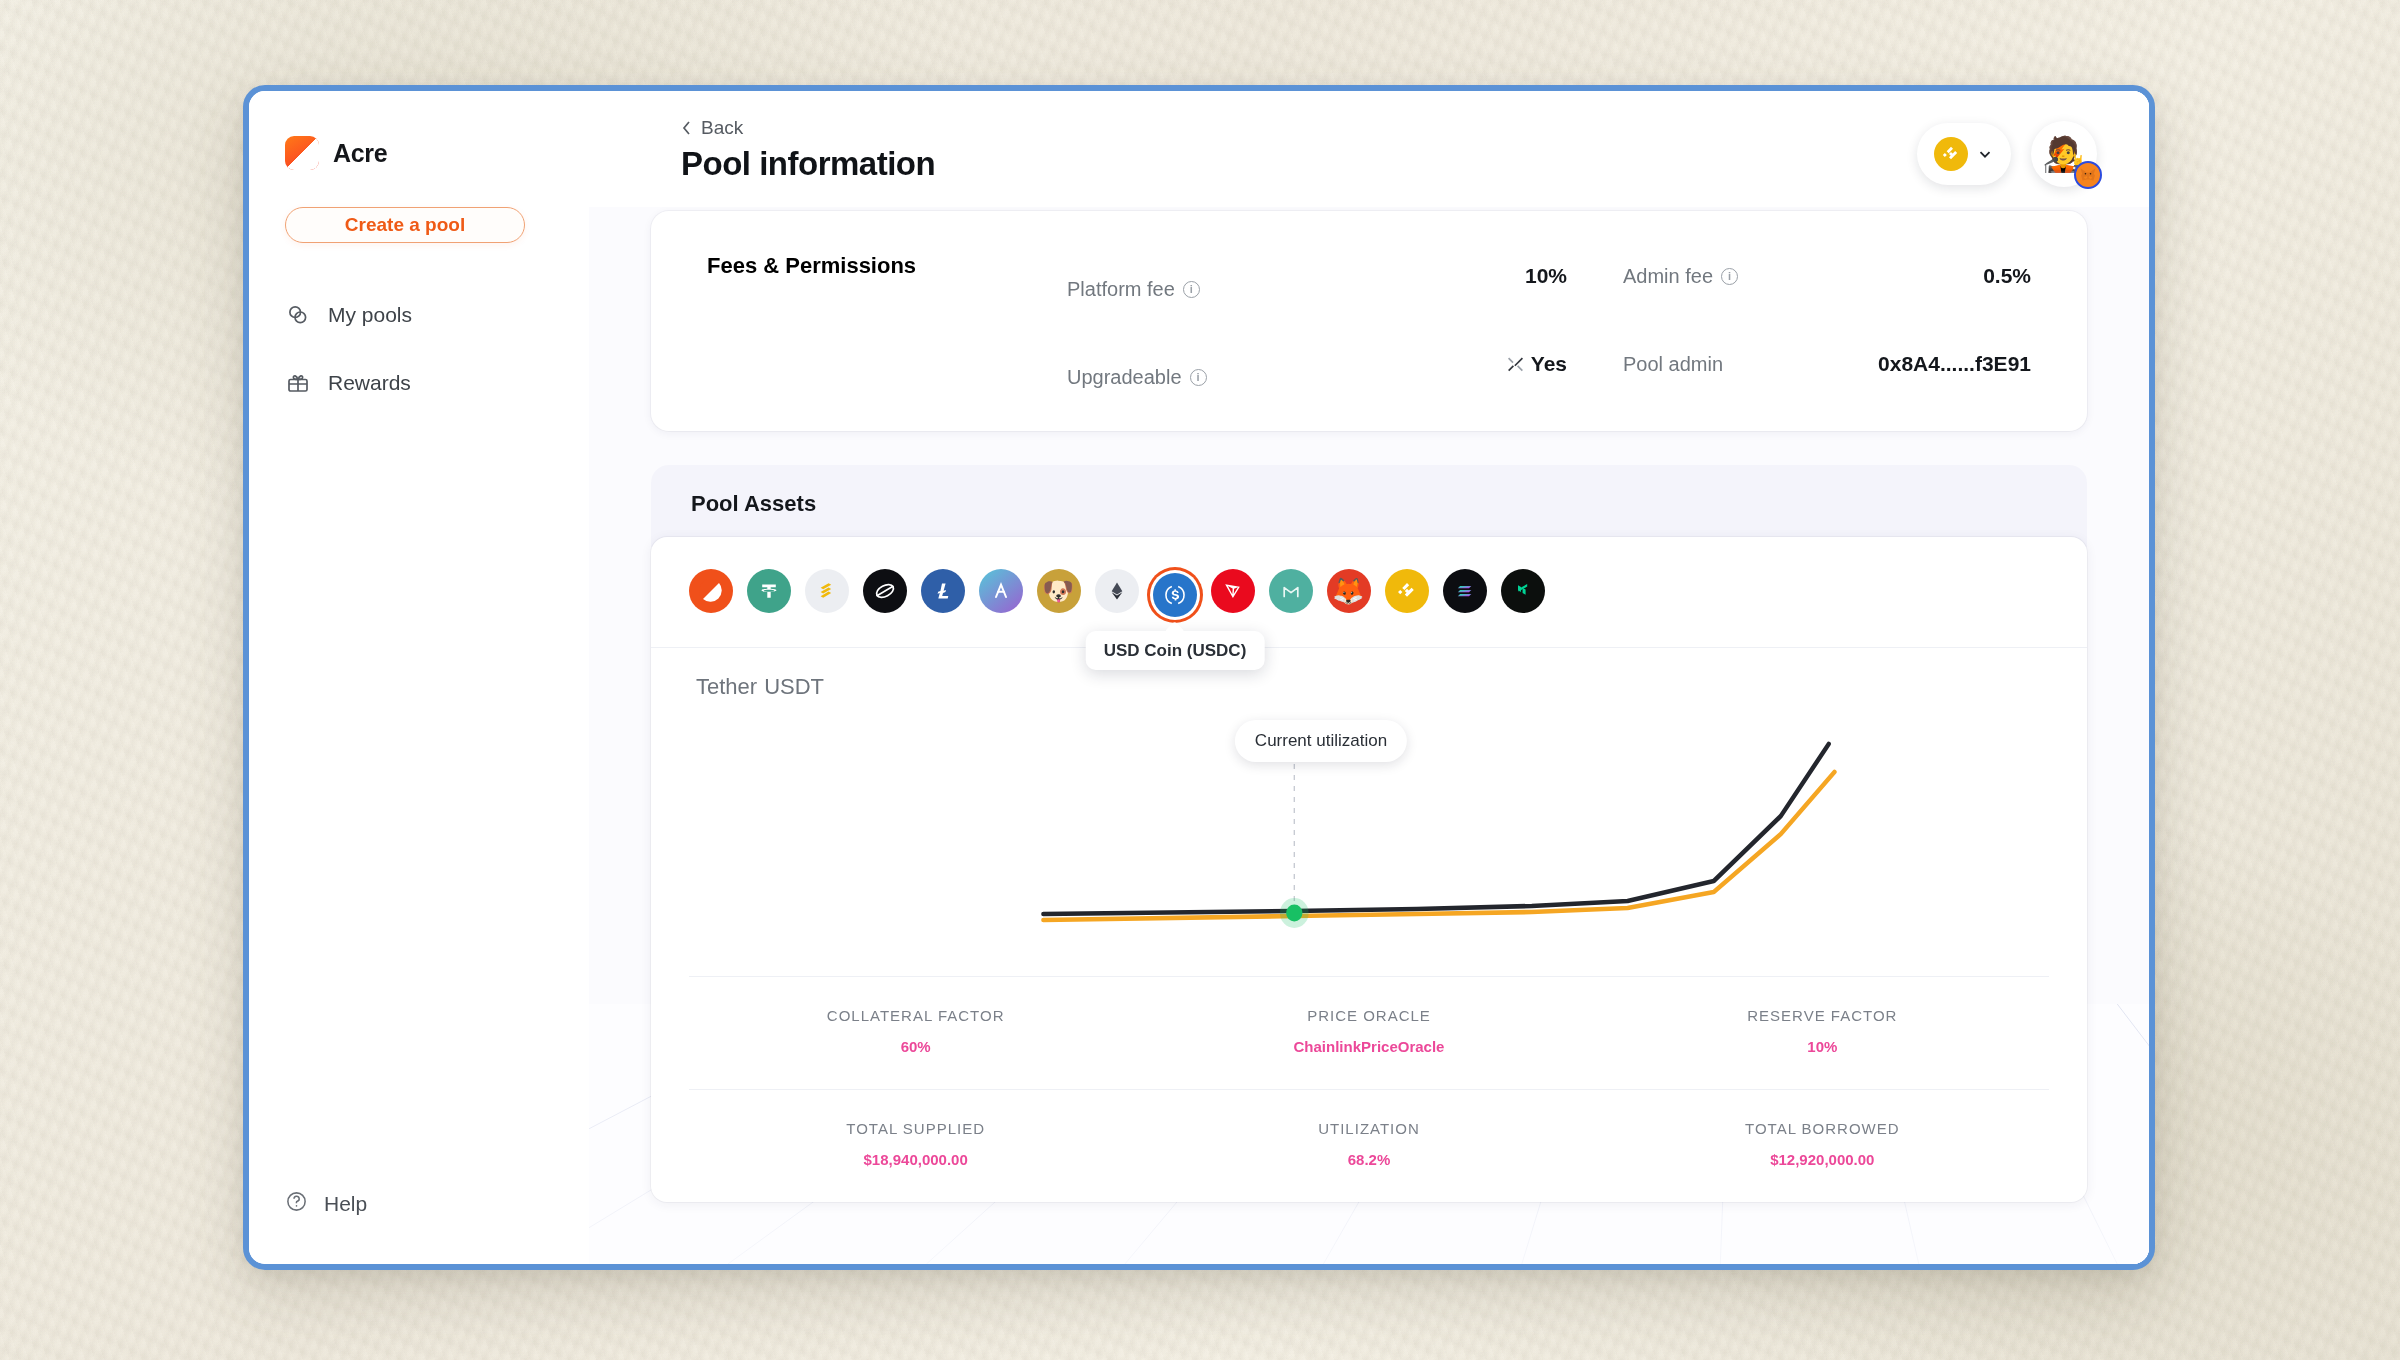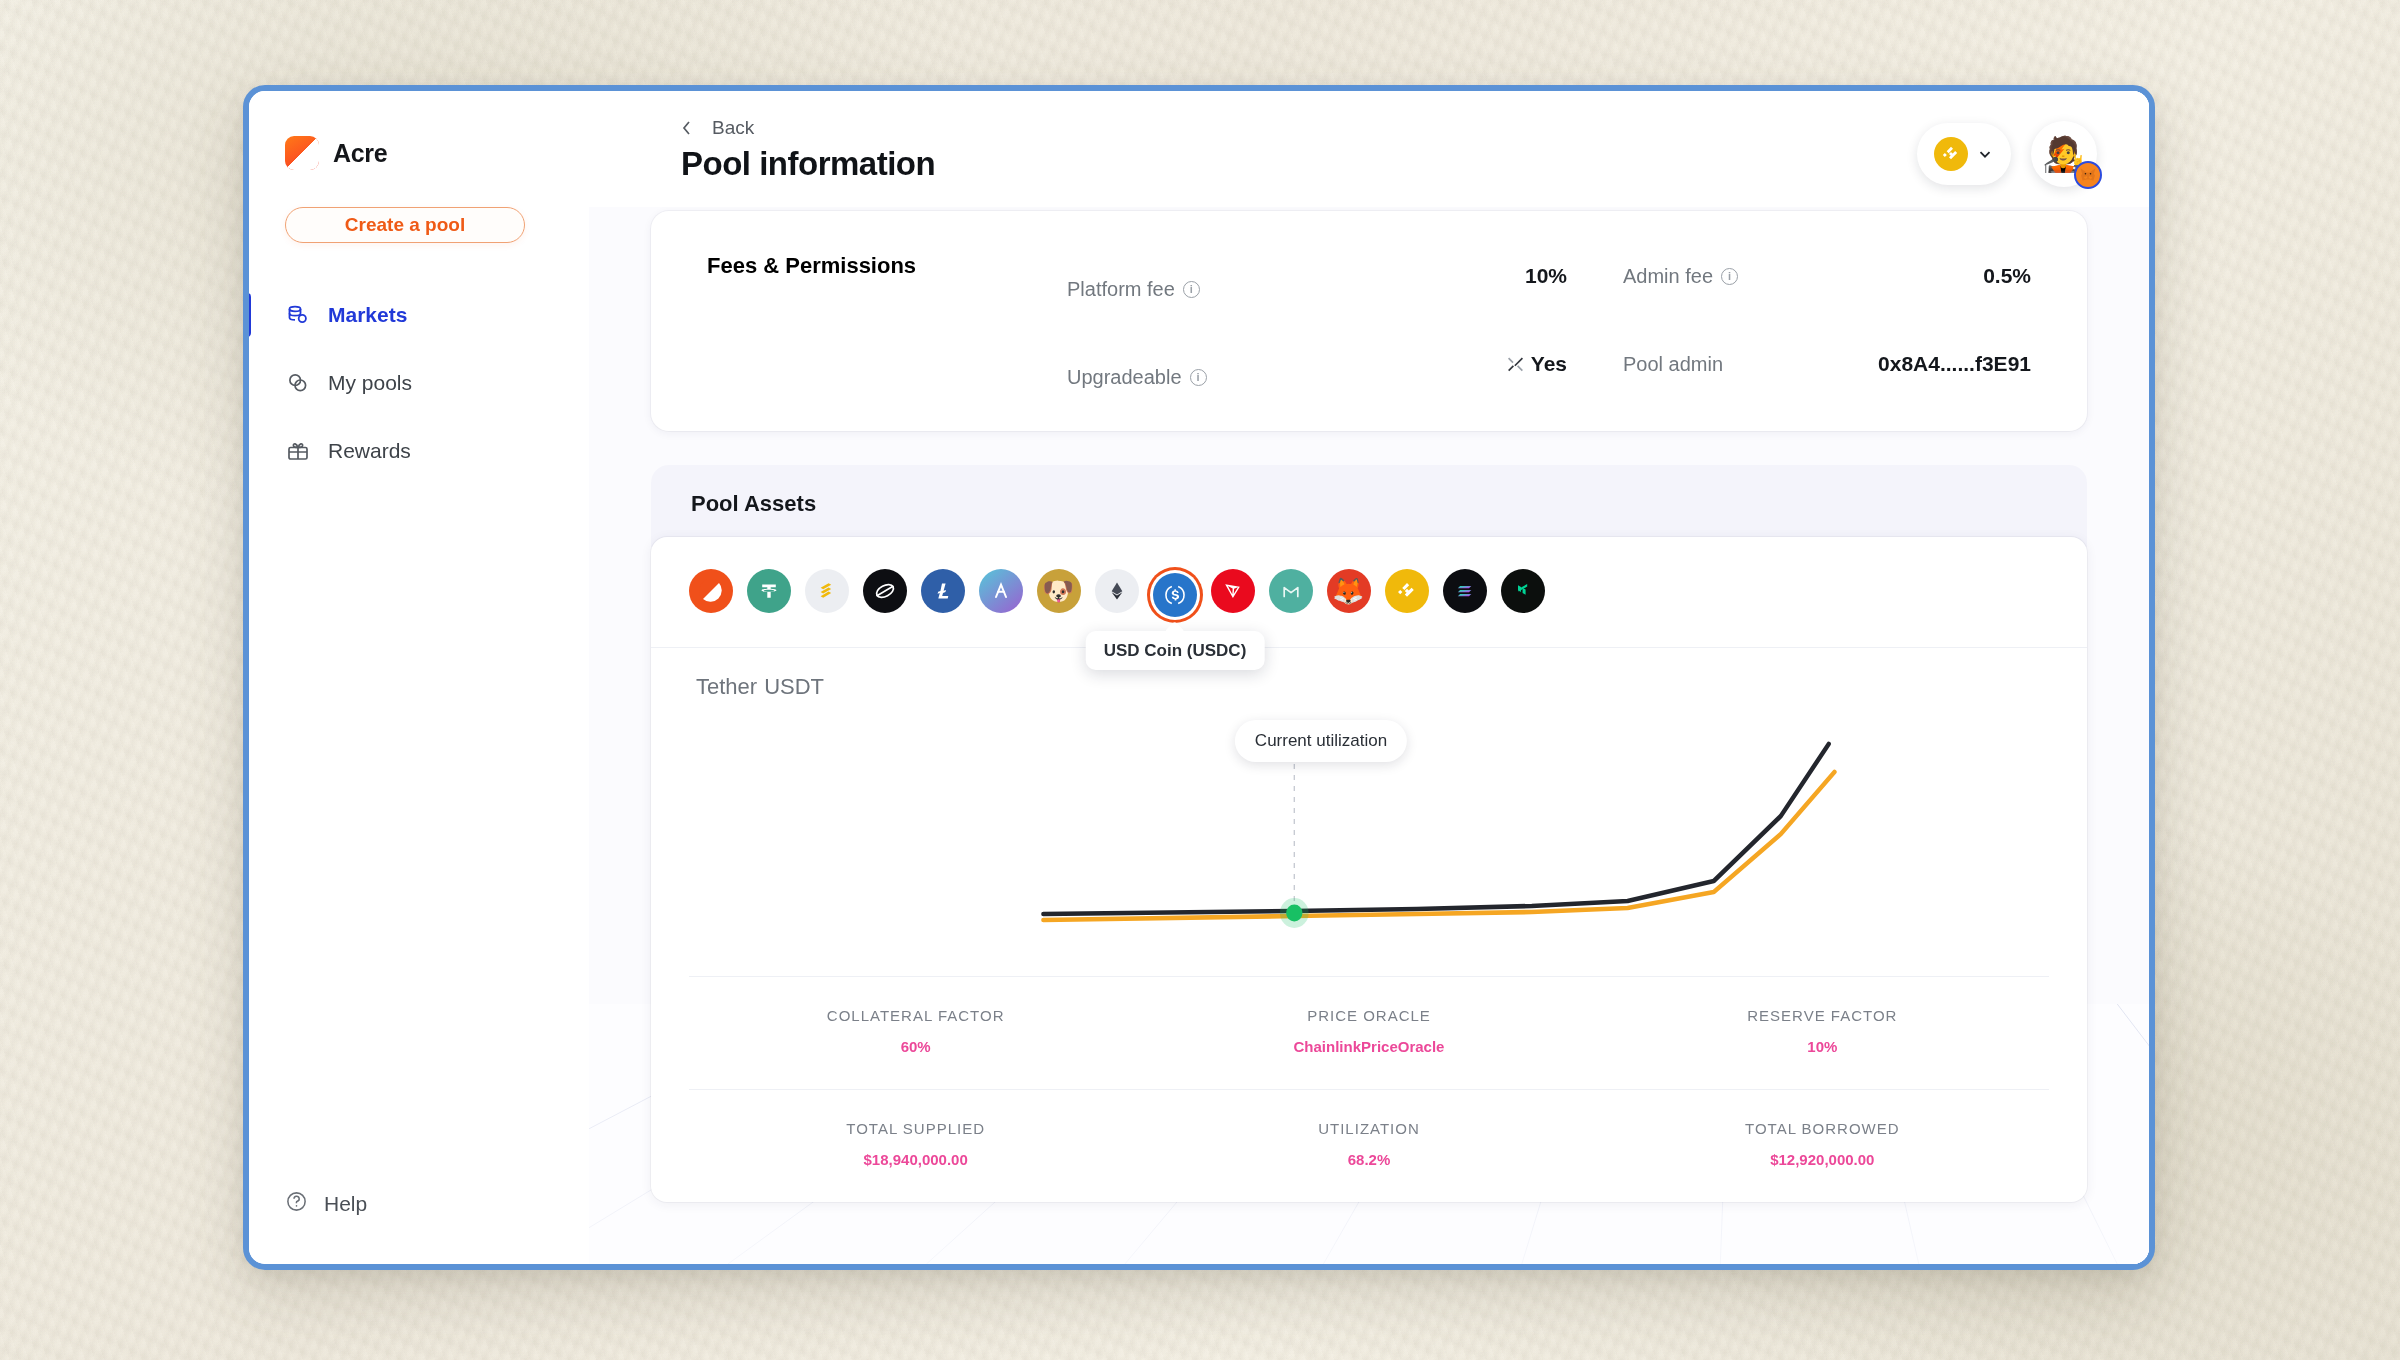--- a/index.html
+++ b/index.html
@@ -119,21 +119,21 @@
   .topbar {
     height: 116px;
     flex: 0 0 116px;
     display:flex; align-items:flex-start; justify-content:space-between;
     padding: 26px 52px 0 92px;
     background: #ffffff;
     position: relative;
     z-index: 5;
   }
   .back-link {
-    display:flex; align-items:center; gap:20px;
+    display:flex; align-items:center; gap:9px;
     color:#565b62; font-size:19px; cursor:pointer;
     margin-bottom: 6px;
   }
   .page-title { font-size: 33px; font-weight: 700; color:#101317; letter-spacing:-0.5px; }
 
   .topbar-right { display:flex; align-items:center; gap: 20px; padding-top: 4px; }
   .chain-selector {
     width: 94px; height: 62px; border-radius: 34px;
     background:#ffffff; box-shadow: 0 3px 12px rgba(20,25,40,0.12);
     display:flex; align-items:center; justify-content:center; gap:8px;
@@ -294,31 +294,20 @@
     <div class="brand">
       <div class="brand-logo"></div>
       <div class="brand-name">Acre</div>
     </div>
 
     <div class="create-pool-btn">Create a pool</div>
 
     <nav class="nav">
 
 
-      <div class="nav-item active">
-        <span class="nav-icon">
-          <svg width="24" height="24" viewBox="0 0 24 24" fill="none" stroke="#2139d8" stroke-width="1.8">
-            <ellipse cx="9" cy="6" rx="5.5" ry="2.4"></ellipse>
-            <path d="M3.5 6v4.2c0 1.3 2.5 2.4 5.5 2.4s5.5-1.1 5.5-2.4V6"></path>
-            <path d="M3.5 10.2v4.2c0 1.3 2.5 2.4 5.5 2.4"></path>
-            <circle cx="16.3" cy="15.5" r="3.6"></circle>
-          </svg>
-        </span>
-        <span>Markets</span>
-      </div>
 
       <div class="nav-item">
         <span class="nav-icon">
           <svg width="24" height="24" viewBox="0 0 24 24" fill="none" stroke="#565b62" stroke-width="1.7">
             <circle cx="9.2" cy="9.2" r="5.3"></circle>
               <circle cx="14.3" cy="14.3" r="5.3"></circle>
           </svg>
         </span>
         <span>My pools</span>
       </div>

